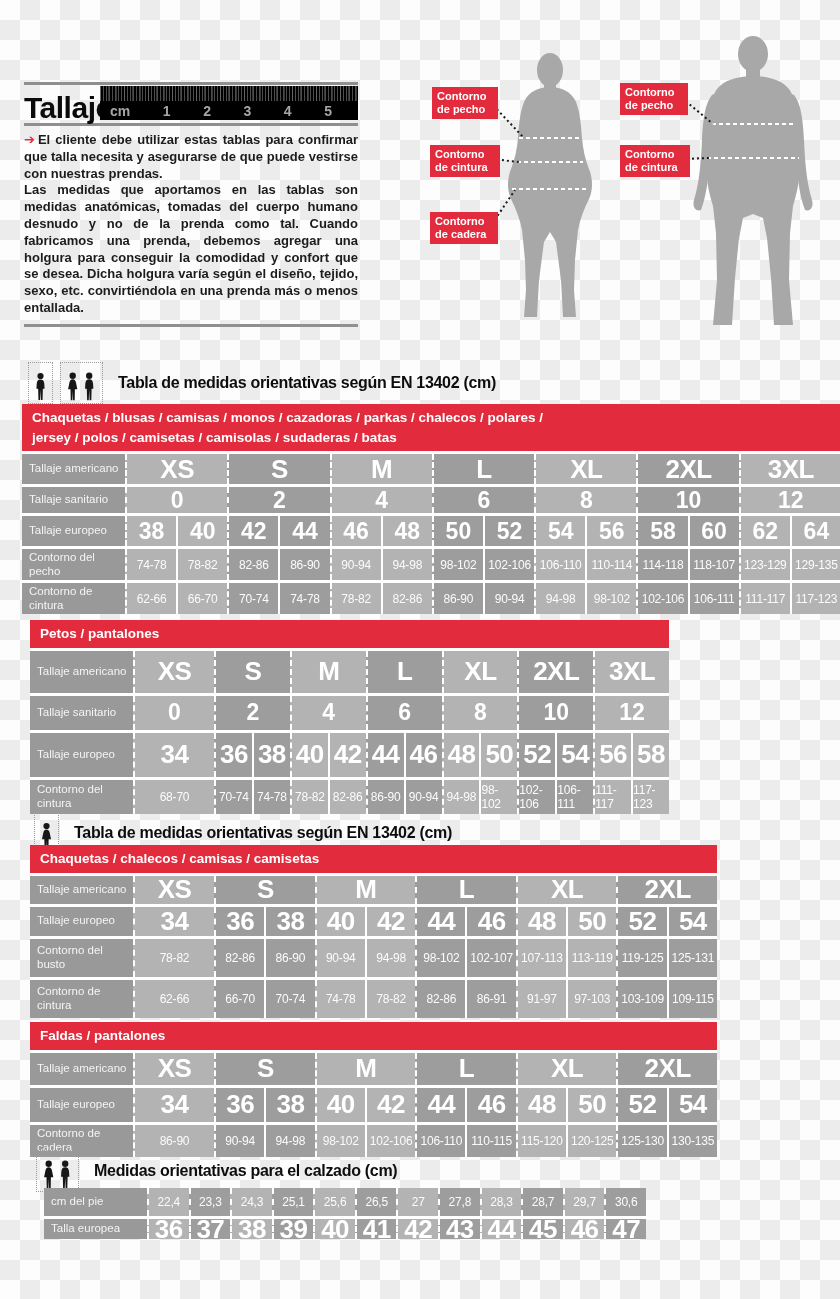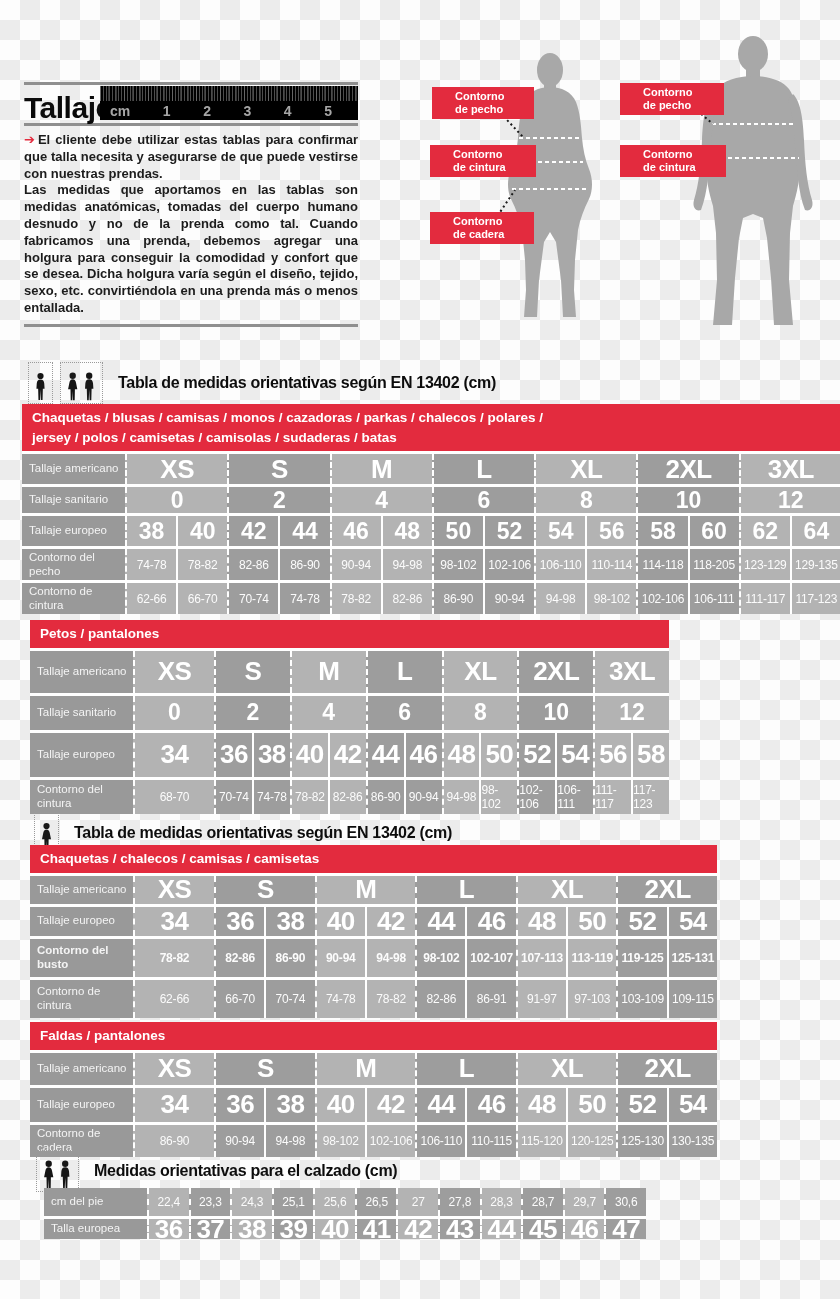--- a/index.html
+++ b/index.html
@@ -19,21 +19,21 @@
   .ruler .hatch{height:15px;
     background:repeating-linear-gradient(90deg,rgba(140,140,140,.55) 0 1px,transparent 1px 3px),
                repeating-linear-gradient(90deg,rgba(110,110,110,.5) 0 1px,transparent 1px 8px);}
   .ruler .nums{display:flex;justify-content:space-between;padding:2px 26px 0 10px;color:#a6a6a6;font-size:14px;font-weight:700;}
   .intro-text{margin-top:6px;color:#1c1c1c;font-size:13px;line-height:16.8px;font-weight:700;text-align:justify;}
   .intro-text p{margin:0 0 0 0;}
   .arrow{color:#e32b3e;font-weight:700;margin-right:3px;}
   .intro .hline.bot{margin-top:7px;}
   
   .bodies-svg{position:absolute;left:420px;top:28px;}
-  .fig-label{position:absolute;background:#e32b3e;color:#fff;font-weight:700;font-size:11px;line-height:13px;padding:3px 23px;}
+  .fig-label{position:absolute;background:#e32b3e;color:#fff;font-weight:700;font-size:11px;line-height:13px;padding:3px 5px;}
   .fl-pecho{left:432px;top:87px;width:56px;}
   .fl-cintura{left:430px;top:145px;width:60px;}
   .fl-cadera{left:430px;top:212px;width:58px;}
   .ml-pecho{left:620px;top:83px;width:58px;}
   .ml-cintura{left:620px;top:145px;width:60px;}
   
   .sec-head{position:absolute;display:flex;align-items:center;}
   .icon-box{border:1px dotted #9a9a9a;height:36px;display:flex;align-items:flex-end;justify-content:center;padding:2px 4px;margin-right:7px;}
   .sec-title{font-size:16px;font-weight:700;color:#0d0d0d;letter-spacing:-.3px;margin-left:8px;white-space:nowrap;}
   .head1{left:28px;top:362px;}
@@ -196,21 +196,21 @@
       <div class="cell light sm ws">78-82</div>
       <div class="cell dark sm gs">82-86</div>
       <div class="cell dark sm ws">86-90</div>
       <div class="cell light sm gs">90-94</div>
       <div class="cell light sm ws">94-98</div>
       <div class="cell dark sm gs">98-102</div>
       <div class="cell dark sm ws">102-106</div>
       <div class="cell light sm gs">106-110</div>
       <div class="cell light sm ws">110-114</div>
       <div class="cell dark sm gs">114-118</div>
-      <div class="cell dark sm ws">118-205</div>
+      <div class="cell dark sm ws">118-107</div>
       <div class="cell light sm gs">123-129</div>
       <div class="cell light sm ws">129-135</div>
     </div>
     <div class="trow" style="height: 31px; grid-template-columns: 103px repeat(14, 1fr);">
       <div class="lab">Contorno de cintura</div>
       <div class="cell light sm gs">62-66</div>
       <div class="cell light sm ws">66-70</div>
       <div class="cell dark sm gs">70-74</div>
       <div class="cell dark sm ws">74-78</div>
       <div class="cell light sm gs">78-82</div>
@@ -315,21 +315,21 @@
       <div class="cell dark xl ws">38</div>
       <div class="cell light xl gs">40</div>
       <div class="cell light xl ws">42</div>
       <div class="cell dark xl gs">44</div>
       <div class="cell dark xl ws">46</div>
       <div class="cell light xl gs">48</div>
       <div class="cell light xl ws">50</div>
       <div class="cell dark xl gs">52</div>
       <div class="cell dark xl ws">54</div>
     </div>
-    <div class="trow" style="height: 38px; grid-template-columns: 103px 81px repeat(10, 1fr); font-weight: bold;">
+    <div class="trow" style="height: 38px; grid-template-columns: 103px 81px repeat(10, 1fr);">
       <div class="lab">Contorno del busto</div>
       <div class="cell light sm gs">78-82</div>
       <div class="cell dark sm gs">82-86</div>
       <div class="cell dark sm ws">86-90</div>
       <div class="cell light sm gs">90-94</div>
       <div class="cell light sm ws">94-98</div>
       <div class="cell dark sm gs">98-102</div>
       <div class="cell dark sm ws">102-107</div>
       <div class="cell light sm gs">107-113</div>
       <div class="cell light sm ws">113-119</div>

